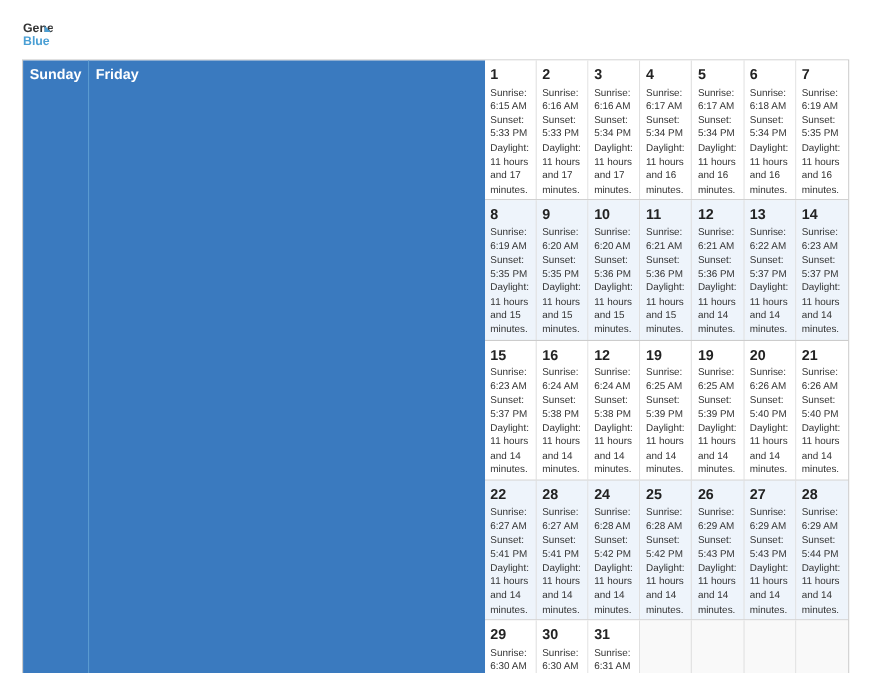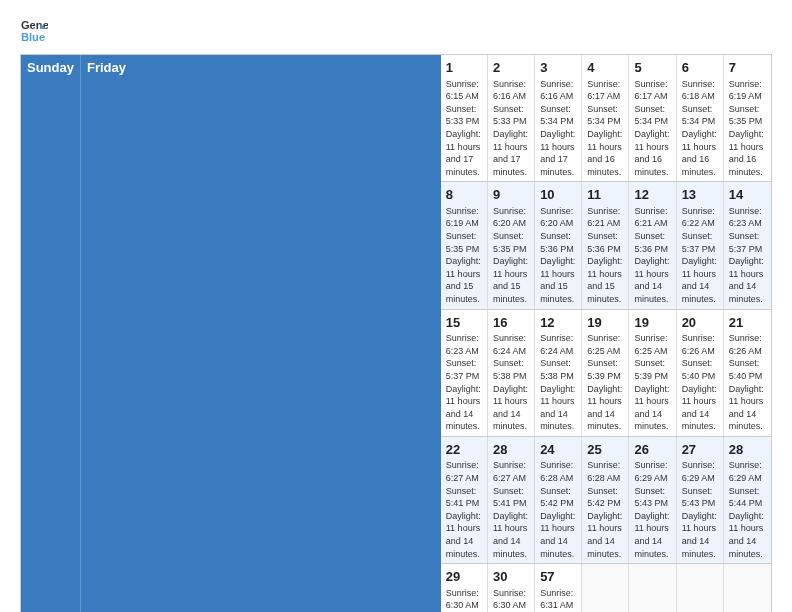--- a/index.html
+++ b/index.html
@@ -254,21 +254,21 @@
         <div class="cal-row">
           <div class="cal-cell">
             <span class="day-number">29</span>
             <div class="day-info">Sunrise: 6:30 AM<br>Sunset: 5:44 PM<br>Daylight: 11 hours and 14 minutes.</div>
           </div>
           <div class="cal-cell">
             <span class="day-number">30</span>
             <div class="day-info">Sunrise: 6:30 AM<br>Sunset: 5:45 PM<br>Daylight: 11 hours and 14 minutes.</div>
           </div>
           <div class="cal-cell">
-            <span class="day-number">57</span>
+            <span class="day-number">31</span>
             <div class="day-info">Sunrise: 6:31 AM<br>Sunset: 5:46 PM<br>Daylight: 11 hours and 14 minutes.</div>
           </div>
           <div class="cal-cell empty"></div>
           <div class="cal-cell empty"></div>
           <div class="cal-cell empty"></div>
           <div class="cal-cell empty"></div>
         </div>
       </div>
   </div>
 </div>

